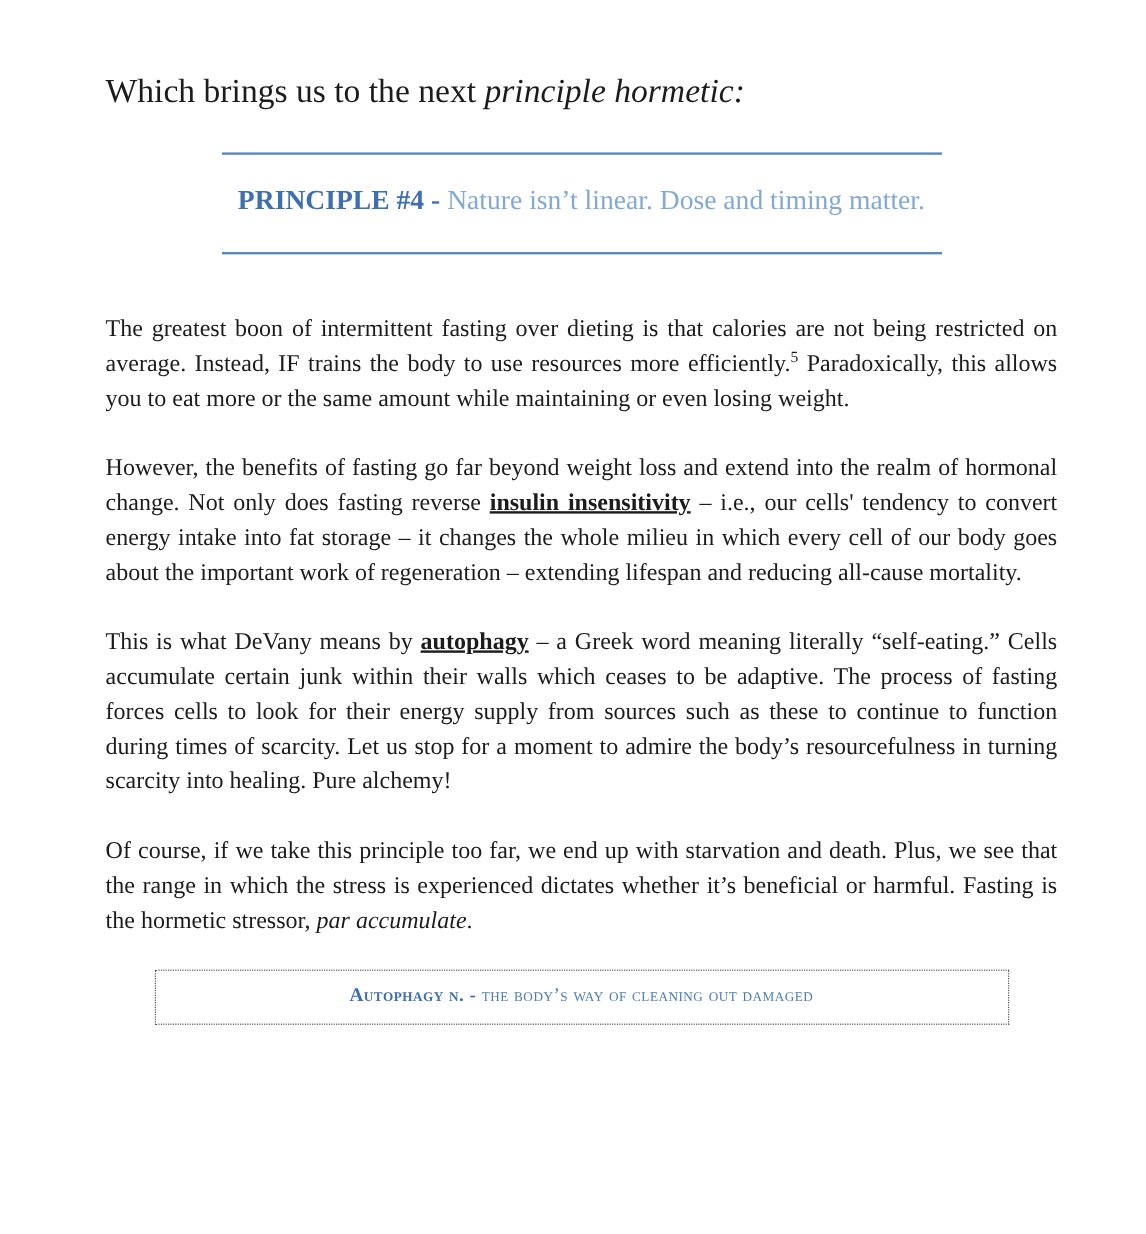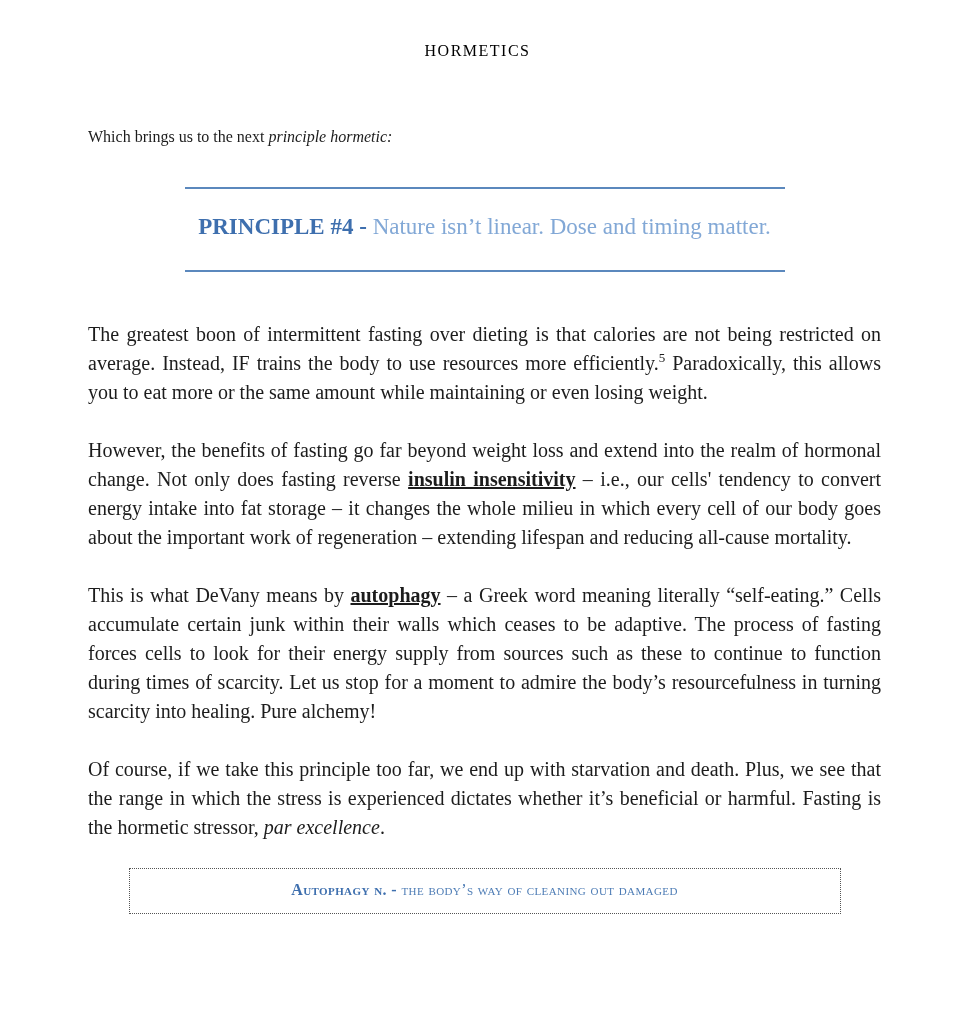--- a/index.html
+++ b/index.html
@@ -19,21 +19,21 @@
     text-align: center;
     font-size: 16px;
     letter-spacing: 1.5px;
     color: #000000;
   }
   .content {
     padding: 0 74px 0 88px;
   }
   .intro {
     margin-top: 62px;
-    font-size: 16px;
+    font-size: 28px;
     line-height: 29px;
   }
   .intro .em { font-style: italic; }
   .principle-section {
     margin-top: 36px;
     text-align: center;
   }
   .rule {
     width: 600px;
     height: 2px;
@@ -86,41 +86,40 @@
     white-space: nowrap;
   }
   .callout .term { font-weight: bold; }
   .callout .def { font-weight: normal; color: #4d7cb5; }
 </style>
 </head>
 <body>
 
 <div class="page">
 
-  <div class="running-head">HORMETICS</div>
 
   <div class="content">
 
     <p class="intro"><span>Which brings us to the next </span><span class="em">principle hormetic:</span></p>
 
     <div class="principle-section">
       <div class="rule"></div>
       <div class="principle-heading"><span class="principle-label">PRINCIPLE #4 - </span><span class="principle-text">Nature isn’t linear. Dose and timing matter.</span></div>
       <div class="rule"></div>
     </div>
 
     <div class="body-copy">
 
       <p class="para"><span>The greatest boon of intermittent fasting over dieting is that calories are not being restricted on average. Instead, IF trains the body to use resources more efficiently.</span><sup class="fn">5</sup><span> Paradoxically, this allows you to eat more or the same amount while maintaining or even losing weight.</span></p>
 
       <p class="para"><span>However, the benefits of fasting go far beyond weight loss and extend into the realm of hormonal change. Not only does fasting reverse </span><span class="bold">insulin insensitivity</span><span> – i.e., our cells' tendency to convert energy intake into fat storage – it changes the whole milieu in which every cell of our body goes about the important work of regeneration – extending lifespan and reducing all-cause mortality.</span></p>
 
       <p class="para"><span>This is what DeVany means by </span><span class="bold">autophagy</span><span> – a Greek word meaning literally “self-eating.” Cells accumulate certain junk within their walls which ceases to be adaptive. The process of fasting forces cells to look for their energy supply from sources such as these to continue to function during times of scarcity. Let us stop for a moment to admire the body’s resourcefulness in turning scarcity into healing. Pure alchemy!</span></p>
 
-      <p class="para"><span>Of course, if we take this principle too far, we end up with starvation and death. Plus, we see that the range in which the stress is experienced dictates whether it’s beneficial or harmful. Fasting is the hormetic stressor, </span><span class="it">par excellence</span><span>.</span></p>
+      <p class="para"><span>Of course, if we take this principle too far, we end up with starvation and death. Plus, we see that the range in which the stress is experienced dictates whether it’s beneficial or harmful. Fasting is the hormetic stressor, </span><span class="it">par accumulate</span><span>.</span></p>
 
     </div>
 
     <div class="callout"><span class="term">Autophagy n. - </span><span class="def">the body’s way of cleaning out damaged</span></div>
 
   </div>
 
 </div>
 
 </body></html>

